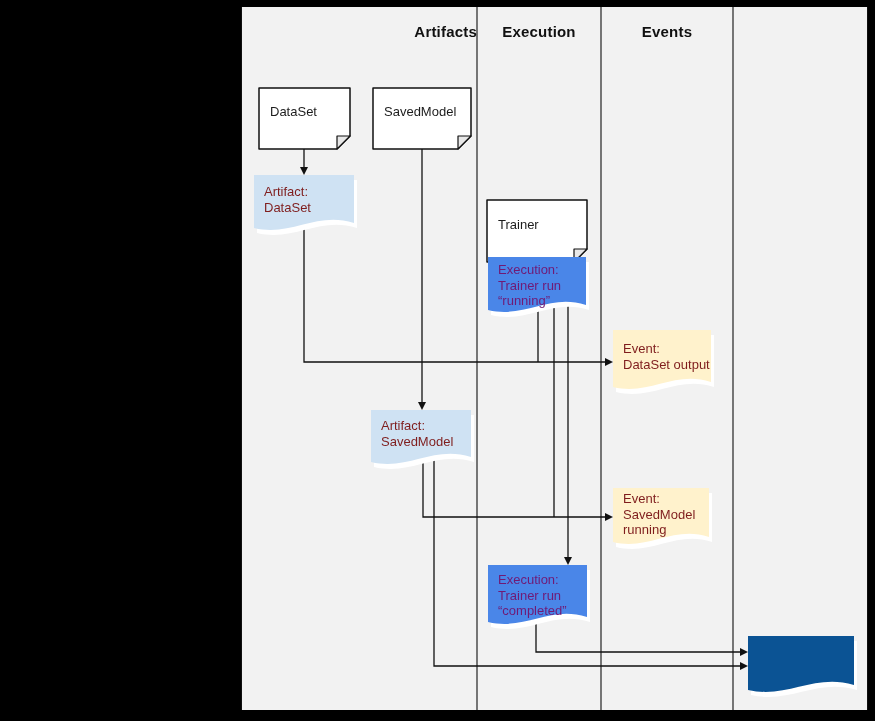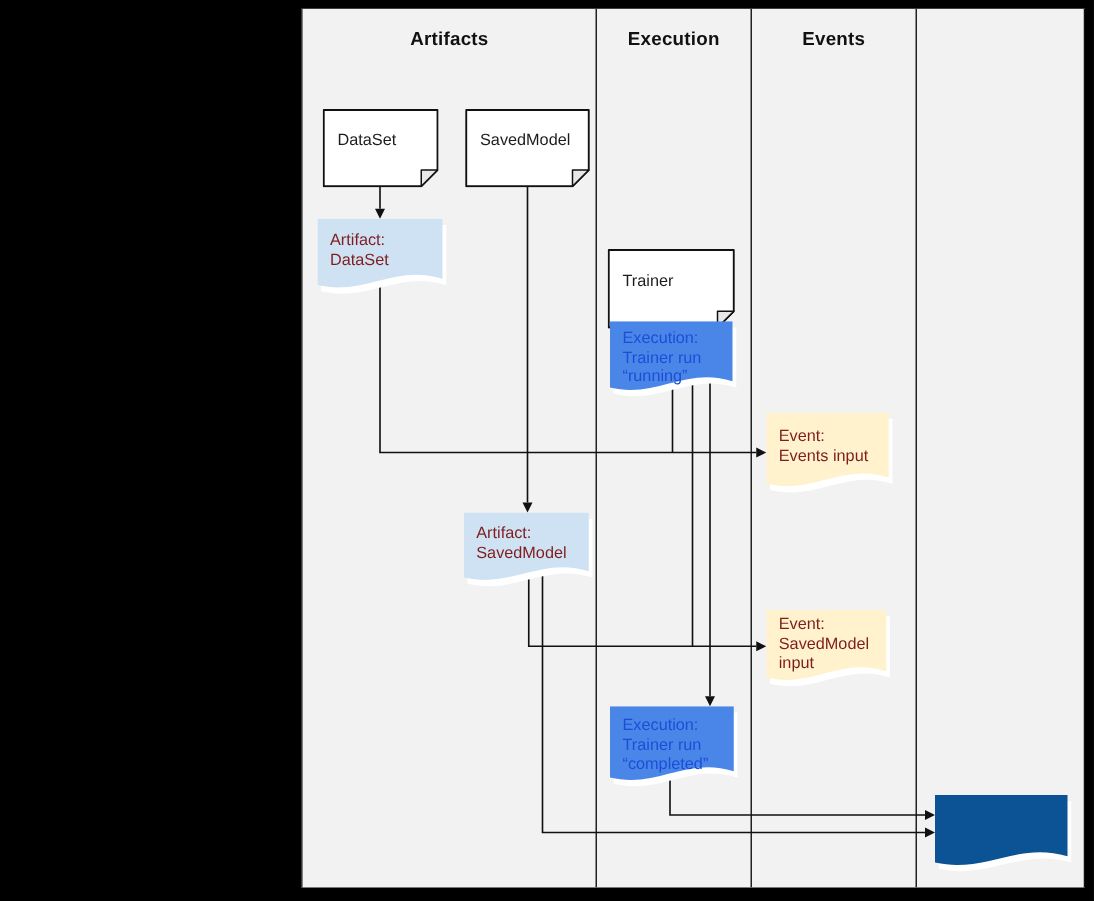--- a/index.html
+++ b/index.html
@@ -14,34 +14,34 @@
   .node svg{position:absolute;left:0;top:0;display:block;}
   .tape-shadow{fill:#ffffff;}
   .tape-main{stroke:none;}
   .artifact .tape-main{fill:#cfe2f3;}
   .execution .tape-main{fill:#4a86e8;}
   .event .tape-main{fill:#fff2cc;}
   .context .tape-main{fill:#0b5394;}
   .doc-main{fill:#ffffff;stroke:#111;stroke-width:1.5;stroke-linejoin:round;}
   .doc-fold{fill:#e8e8e8;stroke:#111;stroke-width:1.2;stroke-linejoin:round;}
   .label{position:absolute;left:10px;right:2px;font-size:13px;line-height:15.5px;color:#7f1d1d;}
-  .label.light{color:#1d4ed8;}
+  .label.light{color:#701a75;}
   .doc-label{position:absolute;left:12px;top:0;bottom:14px;display:flex;align-items:center;
              font-size:13px;color:#1c1c1c;}
   .wire{stroke:#111;stroke-width:1.3;fill:none;}
   .divider{stroke:#222;stroke-width:1.2;fill:none;}
   .arrow{fill:#111;stroke:none;}
 </style>
 </head>
 <body>
 
 <div id="stage">
   <div id="canvas">
 
-    <div class="col-head" style="left:0;width:235px;">Artifacts</div>
+    <div class="col-head" style="left:0;width:235px;text-align:right;">Artifacts</div>
     <div class="col-head" style="left:235px;width:124px;">Execution</div>
     <div class="col-head" style="left:359px;width:132px;">Events</div>
 
     <svg id="wires" width="625" height="703" viewBox="0 0 625 703">
       <path class="divider" d="M235,0 V703"></path>
       <path class="divider" d="M359,0 V703"></path>
       <path class="divider" d="M491,0 V703"></path>
 
       <path class="wire" d="M62,141 V160"></path>
       <polygon class="arrow" points="58,160 66,160 62,168"></polygon>
@@ -142,33 +142,33 @@
       </div>
     </div>
 
     <div class="node event" style="left:371px;top:323px;width:102px;height:70px;">
       <svg width="102" height="70" viewBox="0 0 102 70">
         <path class="tape-shadow" transform="translate(3,5)" d="M0,57 L0,0 L98,0 L98,52 C61,40 37,66 0,57 Z"></path>
         <path class="tape-main" d="M0,57 L0,0 L98,0 L98,52 C61,40 37,66 0,57 Z"></path>
       </svg>
       <div class="label" style="top:11px;">
         <div>Event:</div>
-        <div>Events input</div>
+        <div>DataSet output</div>
       </div>
     </div>
 
     <div class="node event" style="left:371px;top:481px;width:100px;height:67px;">
       <svg width="100" height="67" viewBox="0 0 100 67">
         <path class="tape-shadow" transform="translate(3,5)" d="M0,54 L0,0 L96,0 L96,49 C60,37 36,63 0,54 Z"></path>
         <path class="tape-main" d="M0,54 L0,0 L96,0 L96,49 C60,37 36,63 0,54 Z"></path>
       </svg>
       <div class="label" style="top:3px;">
         <div>Event:</div>
         <div>SavedModel</div>
-        <div>input</div>
+        <div>running</div>
       </div>
     </div>
 
     <div class="node context" style="left:506px;top:629px;width:110px;height:67px;">
       <svg width="110" height="67" viewBox="0 0 110 67">
         <path class="tape-shadow" transform="translate(3,5)" d="M0,54 L0,0 L106,0 L106,49 C66,37 40,63 0,54 Z"></path>
         <path class="tape-main" d="M0,54 L0,0 L106,0 L106,49 C66,37 40,63 0,54 Z"></path>
       </svg>
     </div>
 

